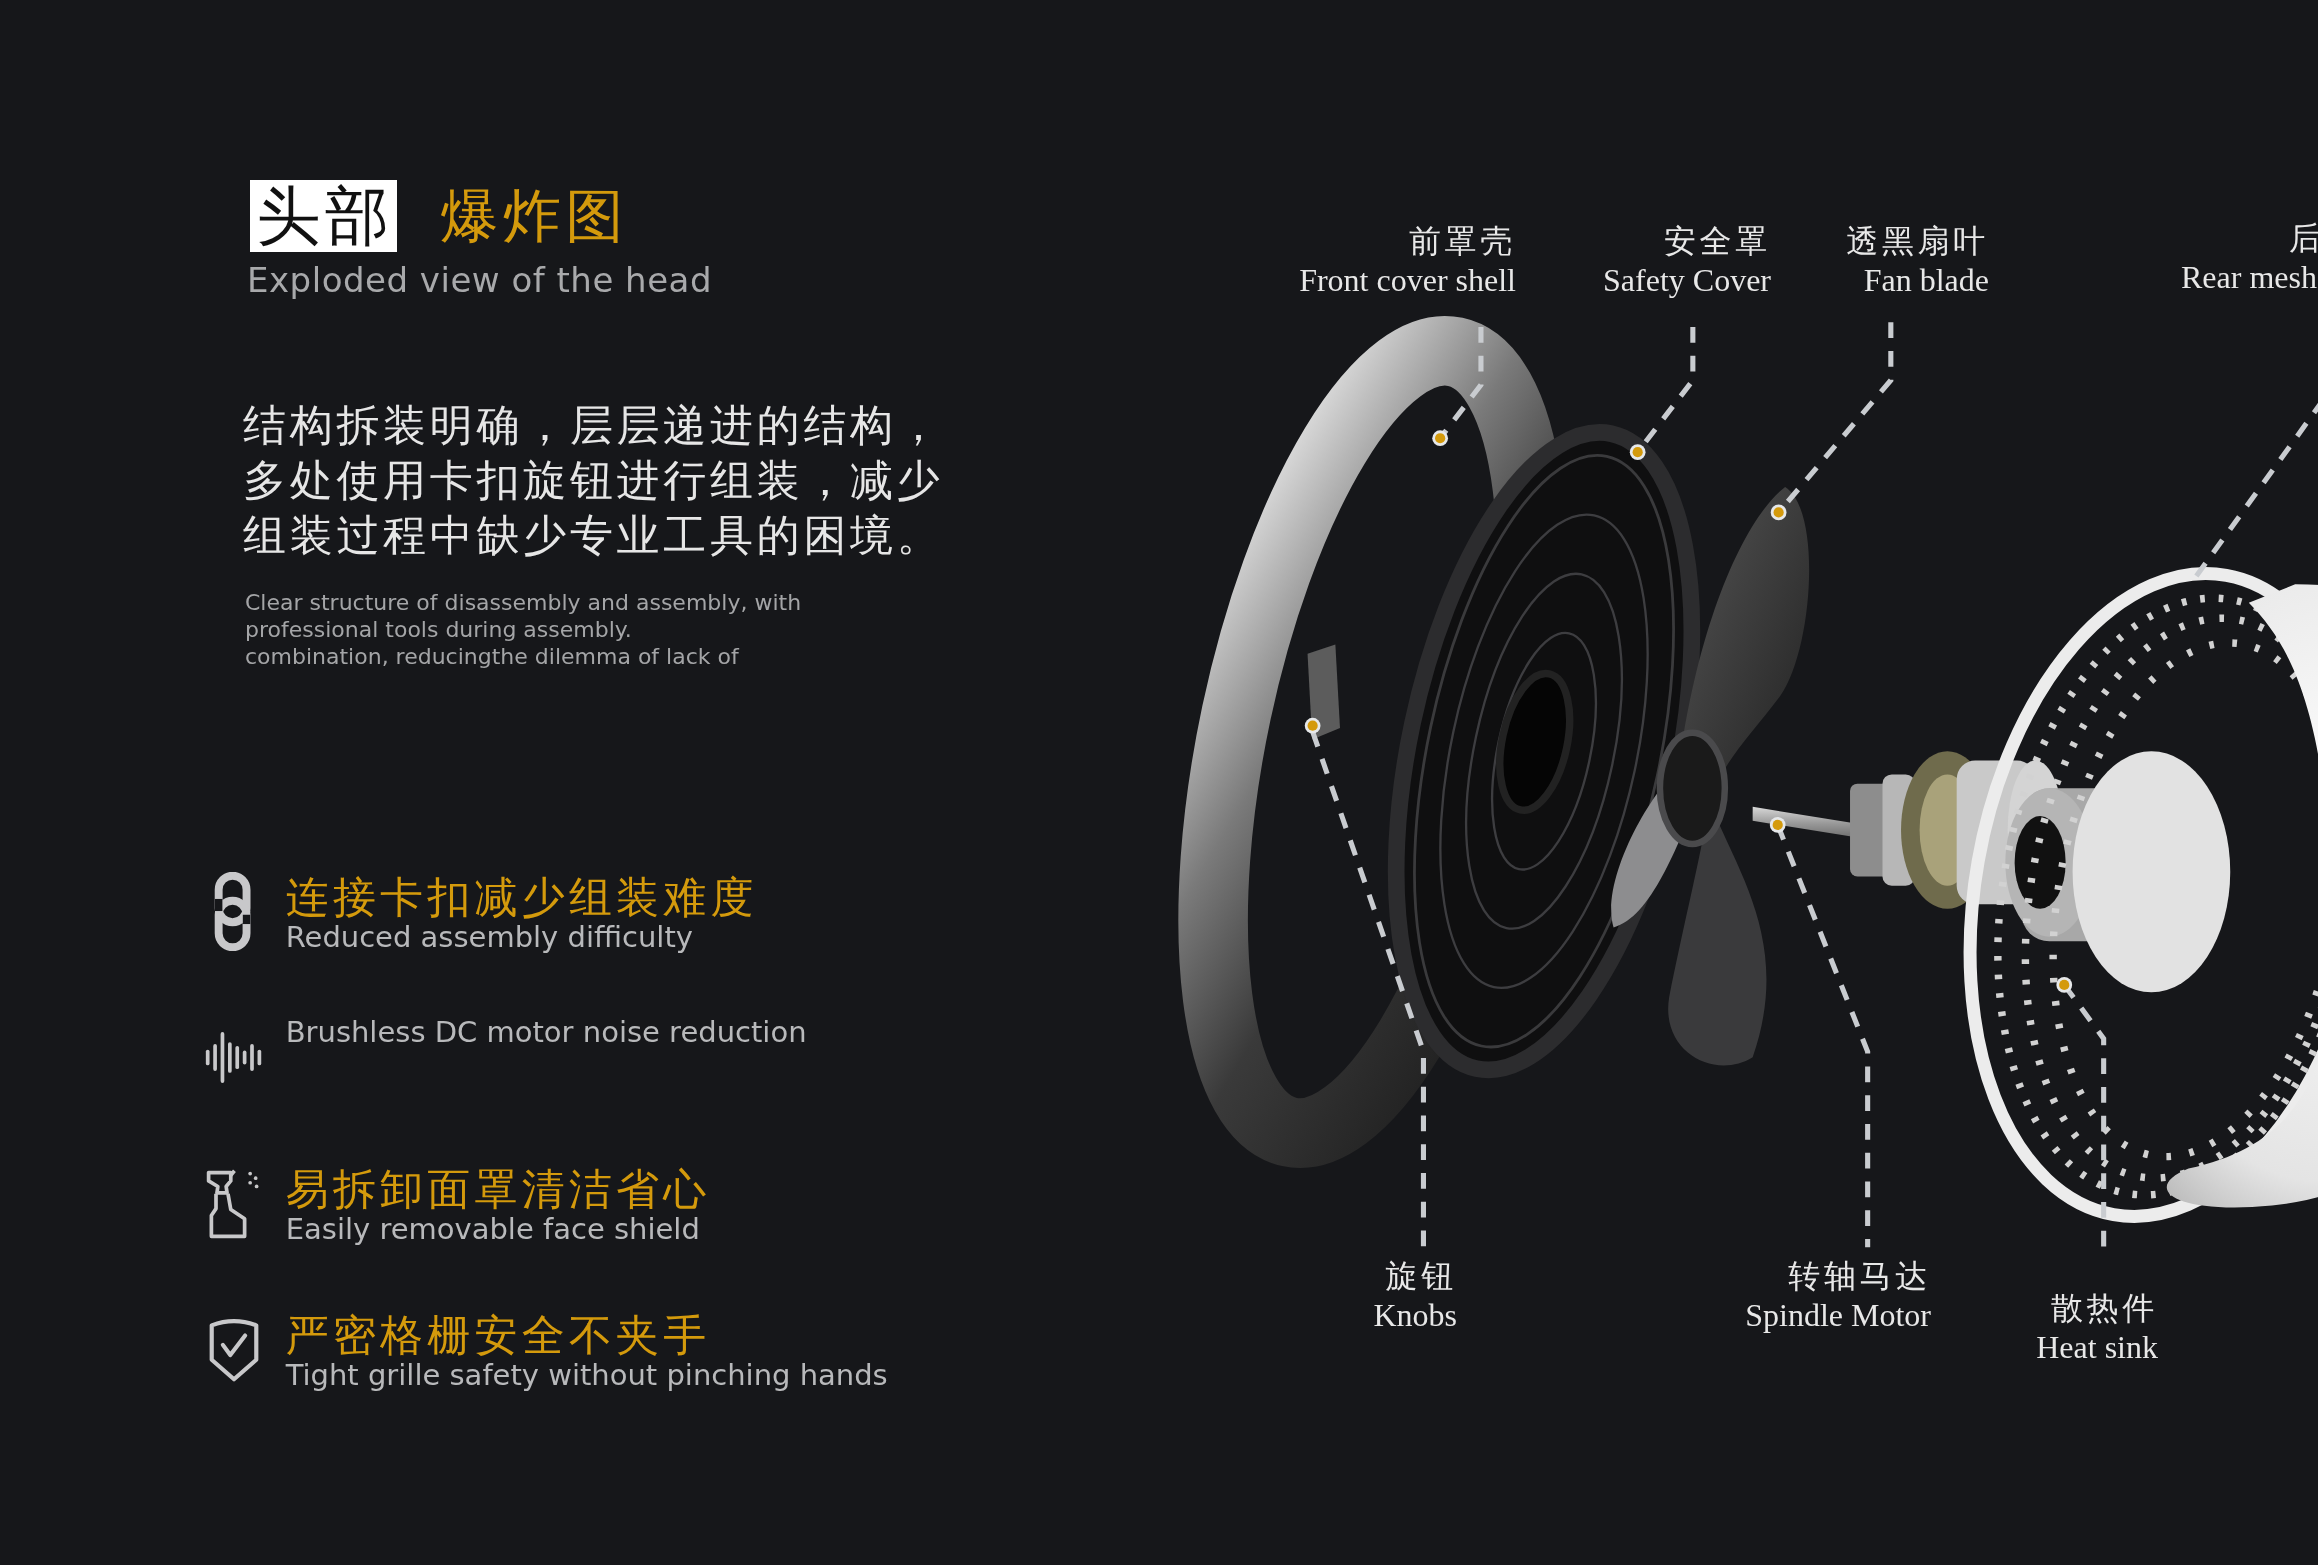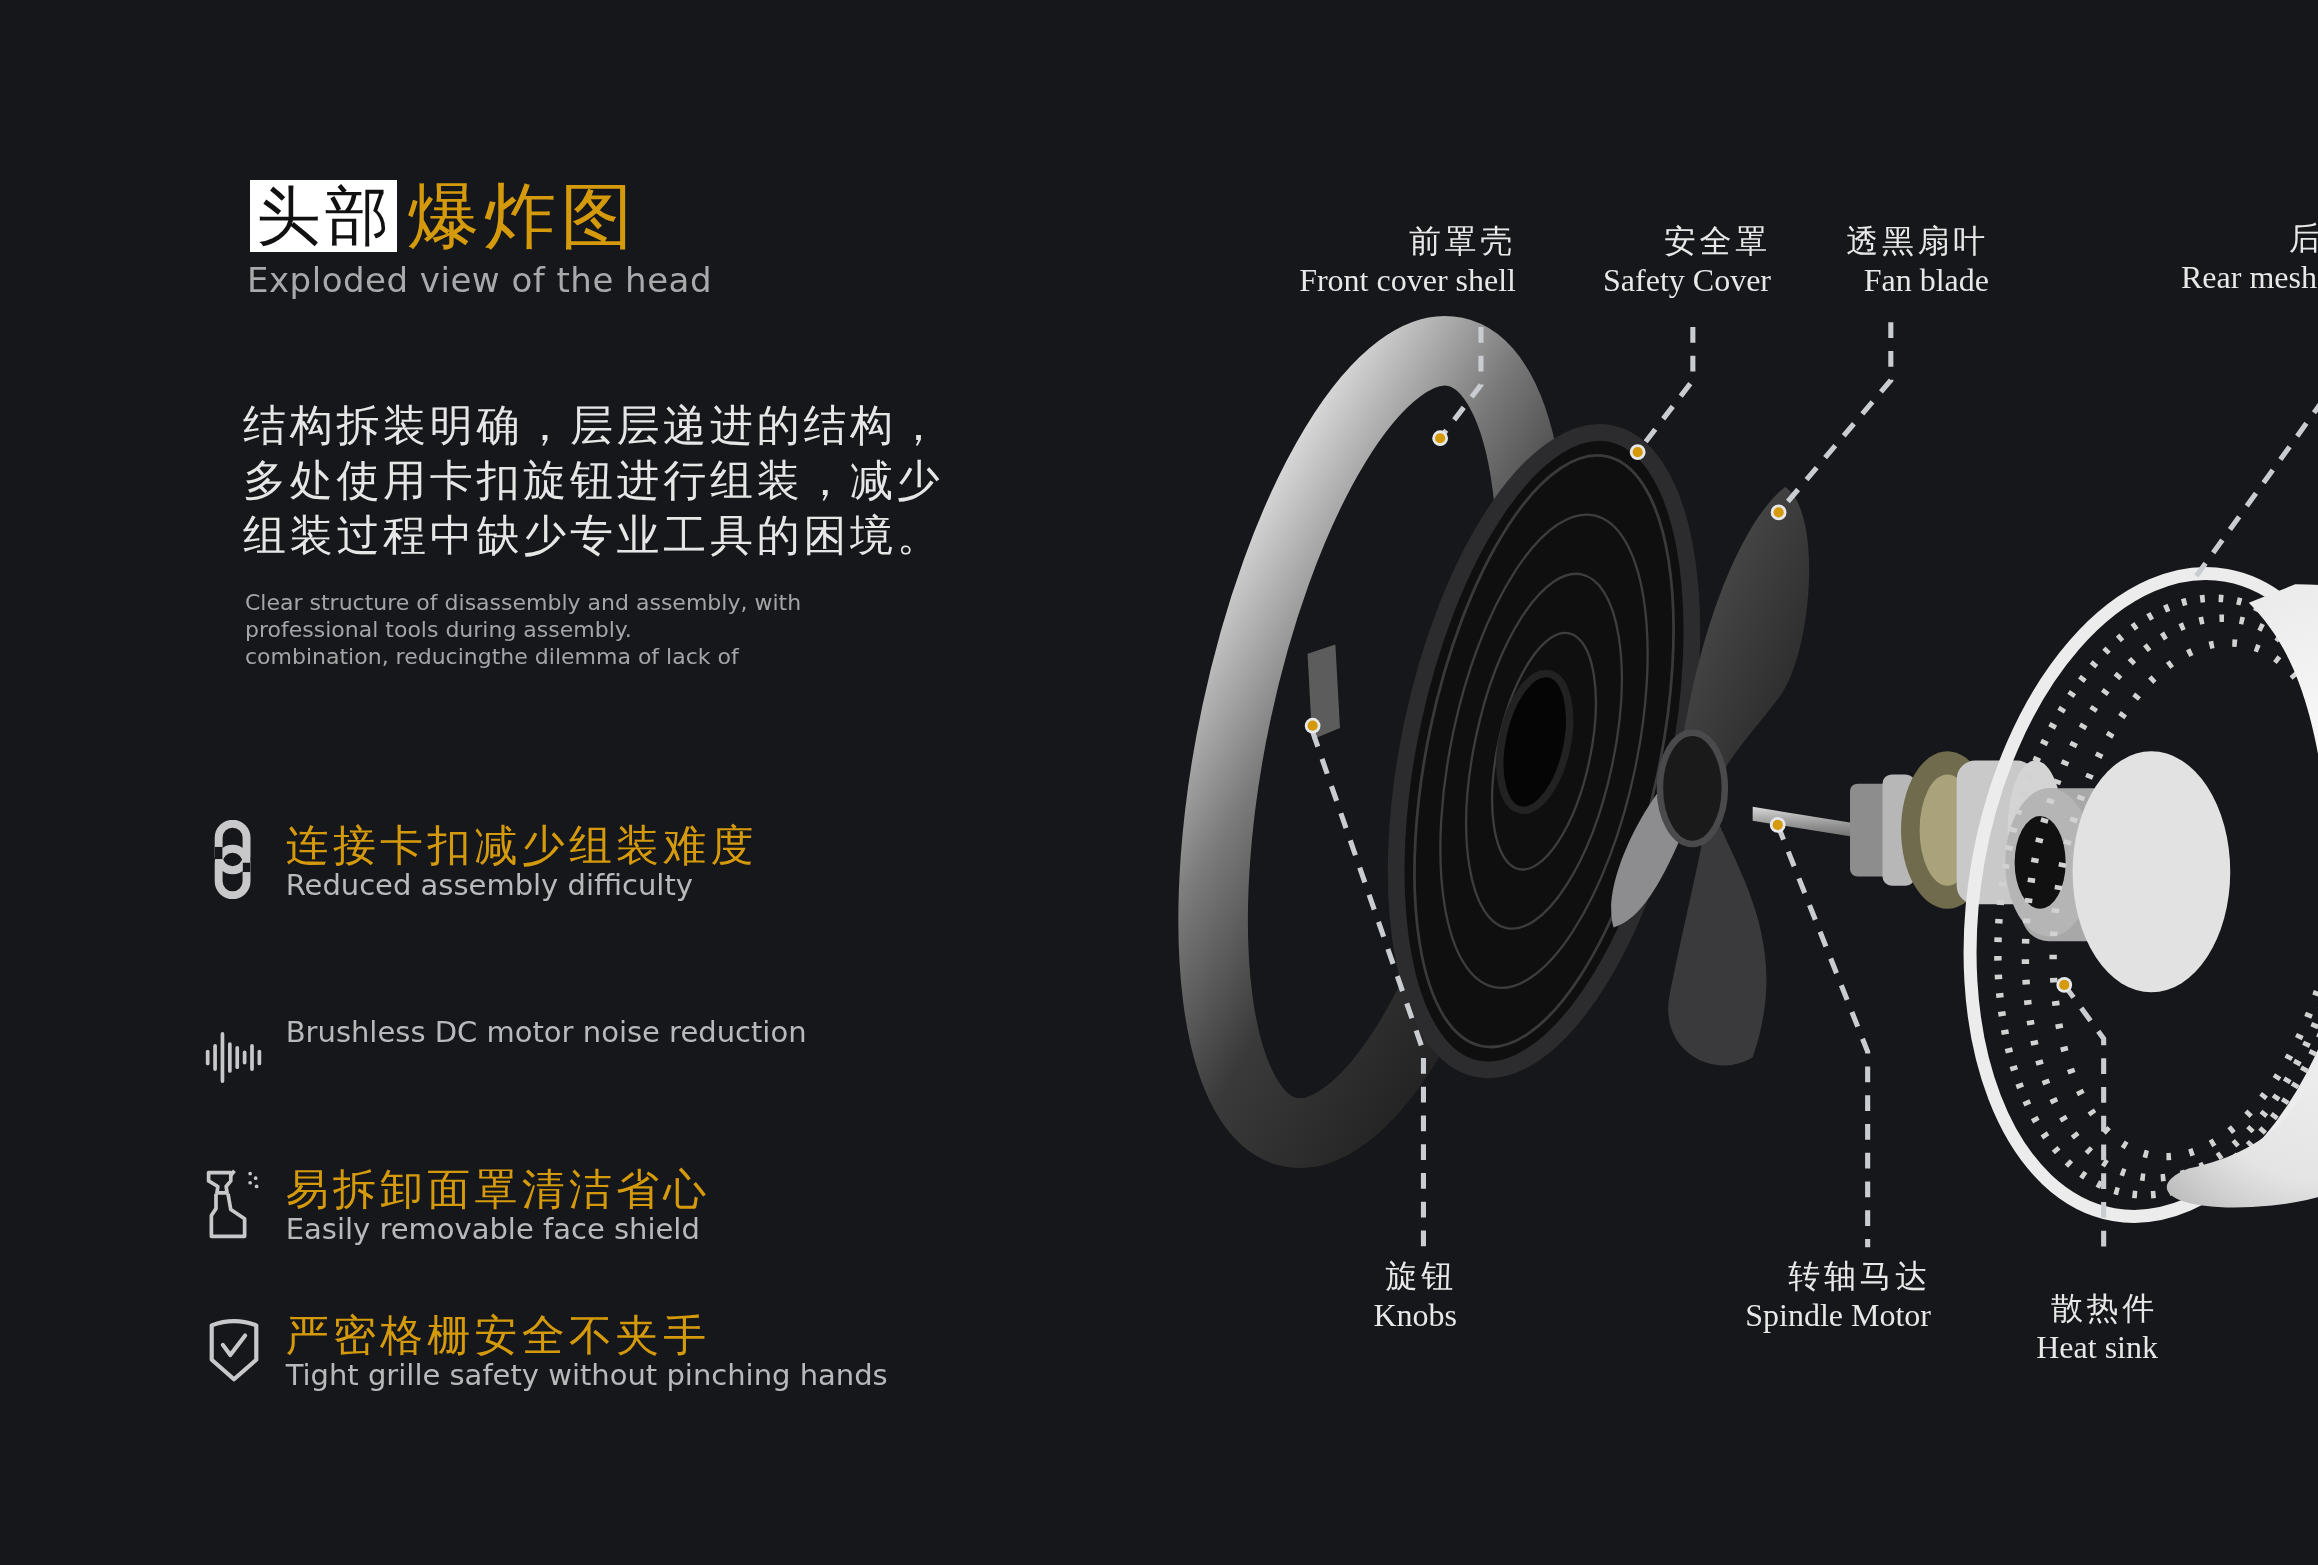--- a/index.html
+++ b/index.html
@@ -9,22 +9,22 @@
     font-family: "DejaVu Sans", sans-serif;
   }
   .abs { position: absolute; }
   
   .title-row { left: 250px; top: 180px; display: flex; align-items: center; height: 72px; }
   .title-box {
     background: #ffffff; color: #111; font-family: "DejaVu Serif", serif;
     font-size: 64px; line-height: 72px; padding: 0 3.7px 0 6.5px; letter-spacing: 4.6px;
   }
   .title-gold {
-    color: #d49a0c; font-family: "DejaVu Serif", serif; font-size: 72px; line-height: 72px;
-    letter-spacing: 4.6px; padding-left: 10px;
+    color: #d49a0c; font-family: "DejaVu Serif", serif; font-size: 58px; line-height: 72px;
+    letter-spacing: 4.6px; padding-left: 17px; margin-left: 26px;
   }
   .subtitle { left: 247px; top: 260px; color: #a8a9ab; font-size: 34px; letter-spacing: 0.5px; }
   .intro-cn {
     left: 243px; top: 398px; width: 723px; color: #e6e6e6;
     font-family: "DejaVu Serif", serif; font-size: 43px; line-height: 55px; letter-spacing: 3.7px;
   }
   .intro-en {
     left: 245px; top: 589px; width: 626px; color: #a4a5a7;
     font-size: 22px; line-height: 27px;
   }
@@ -54,21 +54,21 @@
   <div>结构拆装明确，层层递进的结构，</div>
   <div>多处使用卡扣旋钮进行组装，减少</div>
   <div>组装过程中缺少专业工具的困境。</div>
 </div>
 <div class="abs intro-en">
   <div>Clear structure of disassembly and assembly, with</div>
   <div>professional tools during assembly.</div>
   <div>combination, reducingthe dilemma of lack of</div>
 </div>
 
-<div class="abs feature" style="top:820px;">
+<div class="abs feature" style="top:872px;">
   <div class="ico">
     <svg width="42" height="79" viewBox="0 0 90 170">
       <rect x="12" y="8" width="60" height="100" rx="30" fill="none" stroke="#c8c8ca" stroke-width="17"></rect>
       <rect x="12" y="62" width="60" height="100" rx="30" fill="none" stroke="#c8c8ca" stroke-width="17"></rect>
       <rect x="4" y="58" width="16" height="26" fill="#16171a"></rect>
       <rect x="64" y="92" width="16" height="20" fill="#16171a"></rect>
     </svg>
   </div>
   <div class="txt">
     <div class="cn">连接卡扣减少组装难度</div>

